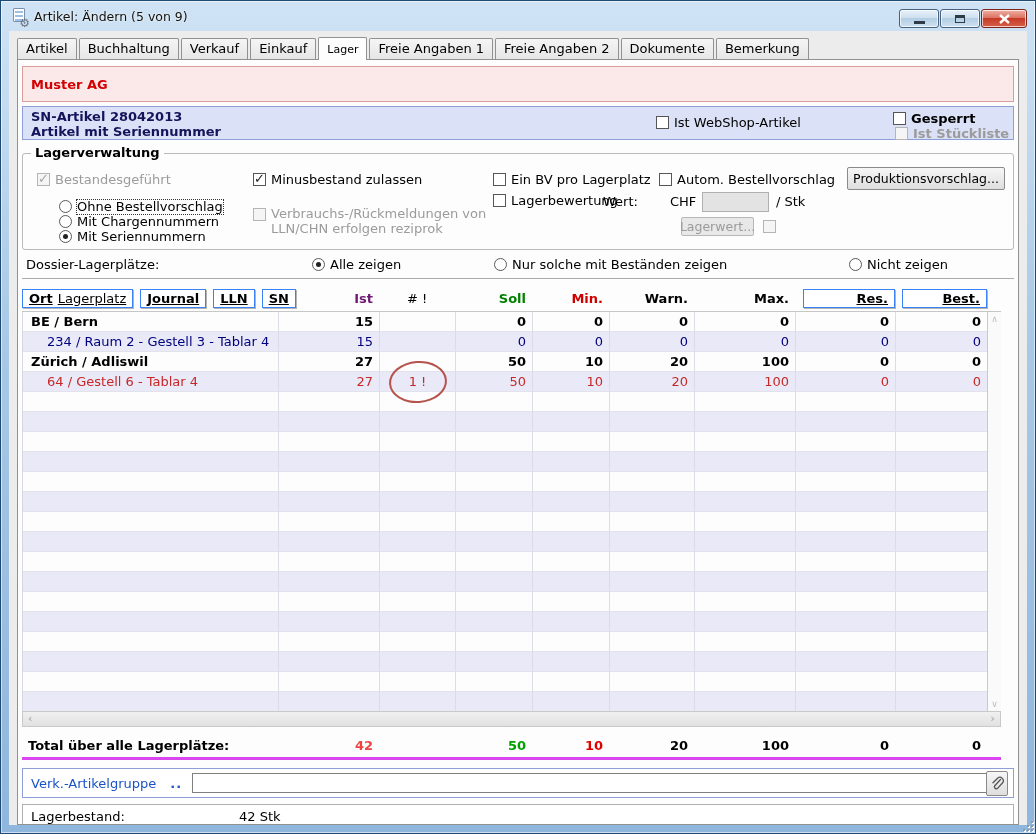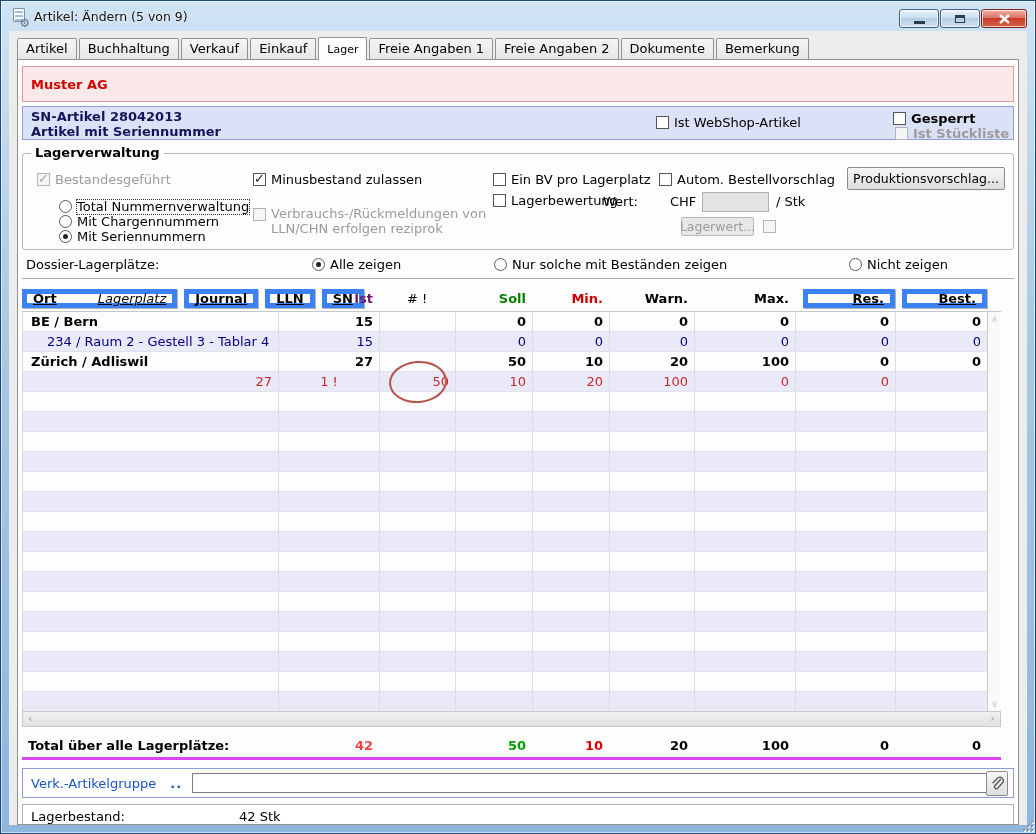--- a/index.html
+++ b/index.html
@@ -72,24 +72,24 @@
 
   
   .dossier { position:relative; height:27px; margin:2px 1px 0 1px; border-bottom:1px solid #ababab; }
   .dossier .ctl { top:6px; }
 
   
   .tablewrap { margin:6px 0 0 1px; width:979px; }
   .thead { display:grid; grid-template-columns:256px 101px 76px 77px 77px 85px 101px 100px 92px;
            align-items:center; height:26px; }
   .hbtns { display:flex; gap:7px; overflow:visible; white-space:nowrap; align-items:center; }
-  .hbtn { border:5px solid #3b82f6; background:#fff; box-shadow:1px 1px 0 rgba(90,90,90,.45);
+  .hbtn { border:1px solid #3b82f6; background:#fff; box-shadow:1px 1px 0 rgba(90,90,90,.45);
           padding:0 6px; height:19px; display:inline-flex; align-items:center; font-weight:bold;
-          text-decoration:underline; cursor:default;gap:36px; }
-  .hbtn .plain-part { font-weight:normal; text-decoration:none; margin-left:5px;font-style:italic; }
+          text-decoration:underline; cursor:default; }
+  .hbtn .plain-part { font-weight:normal; text-decoration:none; margin-left:5px; }
   .hlabel { font-weight:bold; text-align:right; padding-right:6px; }
   .hlabel.center { text-align:center; padding-right:0; font-weight:normal; }
   .hbtn-cell { display:flex; justify-content:flex-end; }
   .hbtn.colbtn { width:92%; justify-content:flex-end; }
 
   .grid-body { position:relative; width:979px; height:400px; border-top:1px solid #c6c6c6;
                border-left:1px solid #d6d6de; }
   .rows { width:965px; }
   .trow { display:grid; grid-template-columns:256px 101px 76px 77px 77px 85px 101px 100px 92px;
           height:20px; align-items:center; position:relative; }
@@ -211,21 +211,21 @@
 
       <div class="groupbox">
         <span class="gb-title">Lagerverwaltung</span>
 
         <div class="ctl" style="left:14px; top:19px;">
           <span class="cb checked disabled"></span>
           <label class="gray">Bestandesgeführt</label>
         </div>
         <div class="ctl" style="left:36px; top:46px;">
           <span class="rb"></span>
-          <label class="focus-dotted">Total Nummernverwaltung</label>
+          <label class="focus-dotted">Ohne Bestellvorschlag</label>
         </div>
         <div class="ctl" style="left:36px; top:61px;">
           <span class="rb"></span>
           <label>Mit Chargennummern</label>
         </div>
         <div class="ctl" style="left:36px; top:76px;">
           <span class="rb sel"></span>
           <label>Mit Seriennummern</label>
         </div>
 
@@ -338,20 +338,21 @@
               <div class="cell ar">27</div>
               <div class="cell ac"></div>
               <div class="cell ar">50</div>
               <div class="cell ar">10</div>
               <div class="cell ar">20</div>
               <div class="cell ar">100</div>
               <div class="cell ar">0</div>
               <div class="cell ar">0</div>
             </div>
             <div class="trow striped r-alert">
+              <div class="cell al indent">64 / Gestell 6 - Tablar 4</div>
               <div class="cell ar">27</div>
               <div class="cell ac">
                 <span>1 !</span>
               </div>
               <div class="cell ar">50</div>
               <div class="cell ar">10</div>
               <div class="cell ar">20</div>
               <div class="cell ar">100</div>
               <div class="cell ar">0</div>
               <div class="cell ar">0</div>

